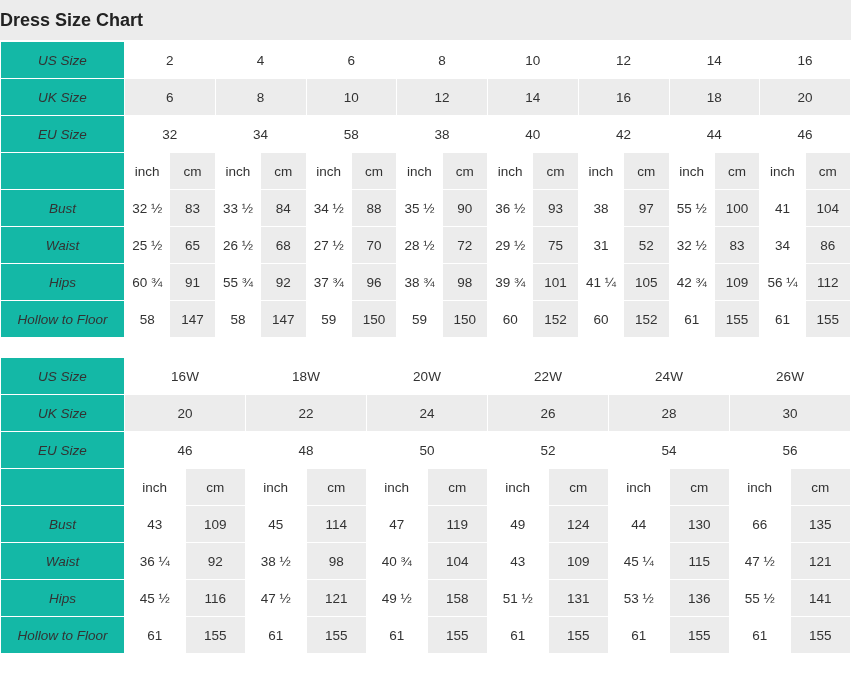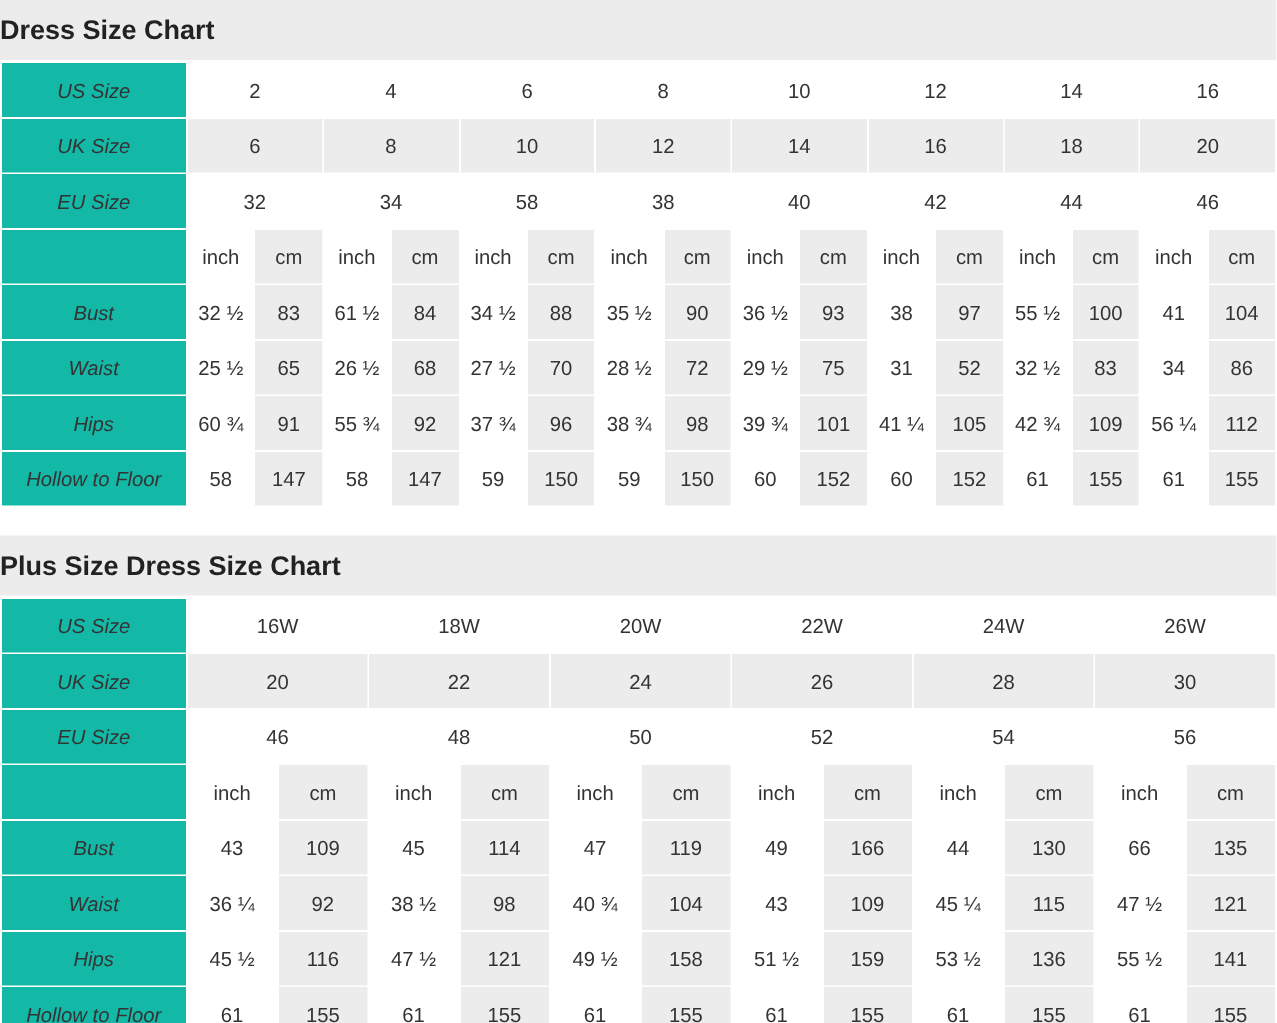--- a/index.html
+++ b/index.html
@@ -119,21 +119,21 @@
             <td class="cell-shade">cm</td>
             <td class="cell-light">inch</td>
             <td class="cell-shade">cm</td>
             <td class="cell-light">inch</td>
             <td class="cell-shade">cm</td>
           </tr>
           <tr>
             <td class="rowlabel">Bust</td>
             <td class="cell-light">32 ½</td>
             <td class="cell-shade">83</td>
-            <td class="cell-light">61 ½</td>
+            <td class="cell-light">33 ½</td>
             <td class="cell-shade">84</td>
             <td class="cell-light">34 ½</td>
             <td class="cell-shade">88</td>
             <td class="cell-light">35 ½</td>
             <td class="cell-shade">90</td>
             <td class="cell-light">36 ½</td>
             <td class="cell-shade">93</td>
             <td class="cell-light">38</td>
             <td class="cell-shade">97</td>
             <td class="cell-light">55 ½</td>
@@ -196,21 +196,20 @@
             <td class="cell-light">61</td>
             <td class="cell-shade">155</td>
             <td class="cell-light">61</td>
             <td class="cell-shade">155</td>
           </tr>
         </tbody>
       </table>
     </div>
     <div class="spacer"></div>
     <div class="chart-block">
-      <div class="chart-title">Plus Size Dress Size Chart</div>
       <table class="size-table">
         <tbody>
           <tr>
             <td class="rowlabel">US Size</td>
             <td colspan="2" class="cell-light">16W</td>
             <td colspan="2" class="cell-light">18W</td>
             <td colspan="2" class="cell-light">20W</td>
             <td colspan="2" class="cell-light">22W</td>
             <td colspan="2" class="cell-light">24W</td>
             <td colspan="2" class="cell-light">26W</td>
@@ -250,21 +249,21 @@
           </tr>
           <tr>
             <td class="rowlabel">Bust</td>
             <td class="cell-light">43</td>
             <td class="cell-shade">109</td>
             <td class="cell-light">45</td>
             <td class="cell-shade">114</td>
             <td class="cell-light">47</td>
             <td class="cell-shade">119</td>
             <td class="cell-light">49</td>
-            <td class="cell-shade">166</td>
+            <td class="cell-shade">124</td>
             <td class="cell-light">44</td>
             <td class="cell-shade">130</td>
             <td class="cell-light">66</td>
             <td class="cell-shade">135</td>
           </tr>
           <tr>
             <td class="rowlabel">Waist</td>
             <td class="cell-light">36 ¼</td>
             <td class="cell-shade">92</td>
             <td class="cell-light">38 ½</td>
@@ -280,21 +279,21 @@
           </tr>
           <tr>
             <td class="rowlabel">Hips</td>
             <td class="cell-light">45 ½</td>
             <td class="cell-shade">116</td>
             <td class="cell-light">47 ½</td>
             <td class="cell-shade">121</td>
             <td class="cell-light">49 ½</td>
             <td class="cell-shade">158</td>
             <td class="cell-light">51 ½</td>
-            <td class="cell-shade">159</td>
+            <td class="cell-shade">131</td>
             <td class="cell-light">53 ½</td>
             <td class="cell-shade">136</td>
             <td class="cell-light">55 ½</td>
             <td class="cell-shade">141</td>
           </tr>
           <tr>
             <td class="rowlabel">Hollow to Floor</td>
             <td class="cell-light">61</td>
             <td class="cell-shade">155</td>
             <td class="cell-light">61</td>

